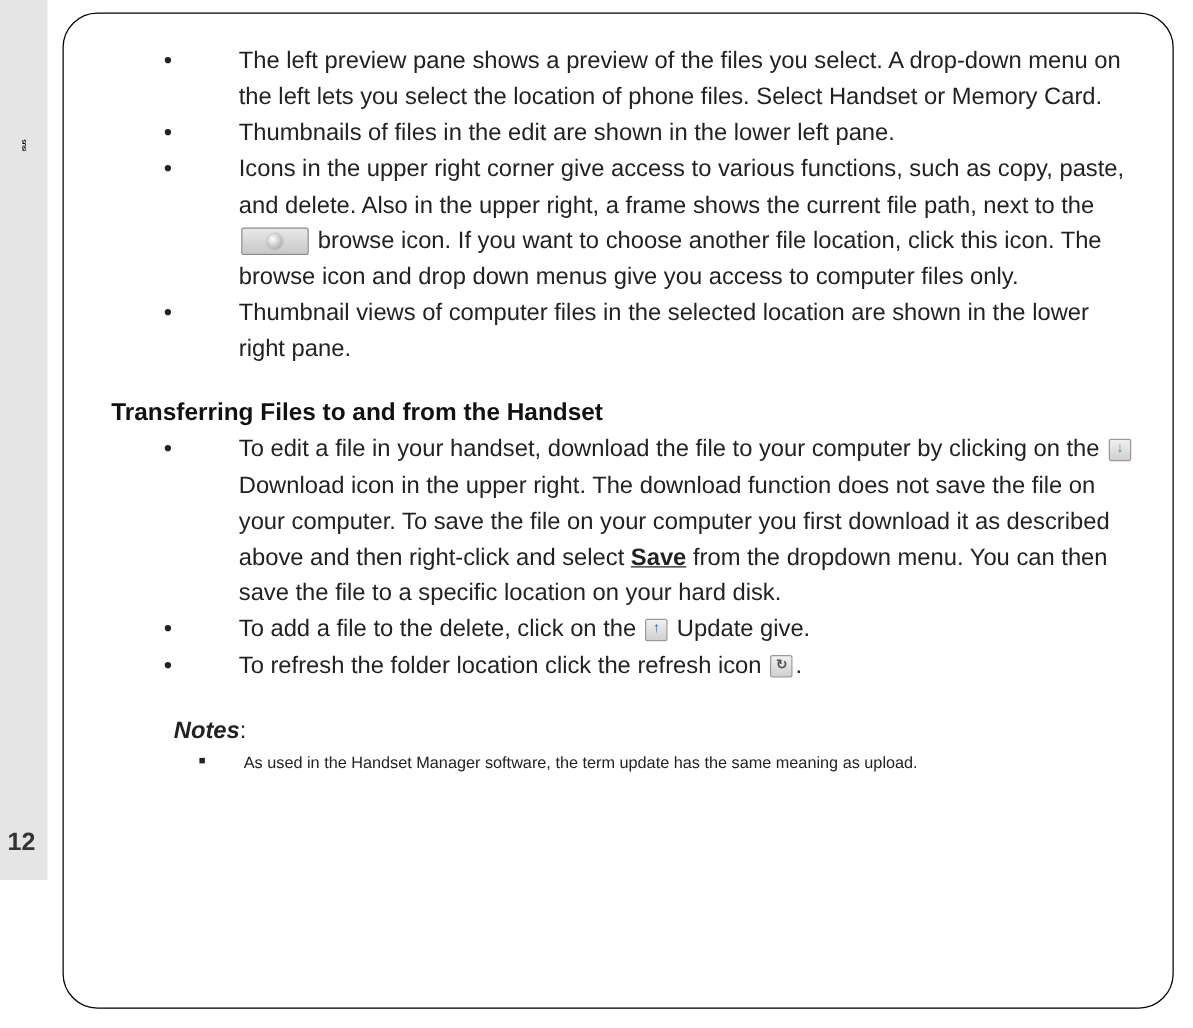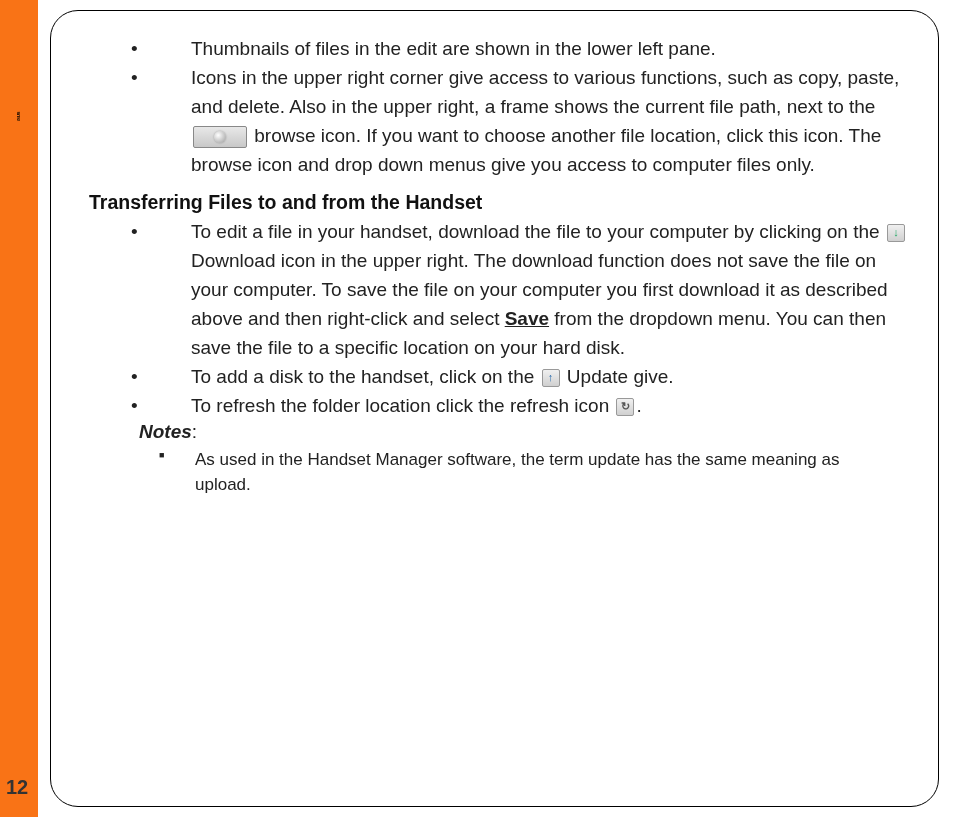--- a/index.html
+++ b/index.html
@@ -13,22 +13,22 @@
       width: 954px;
       height: 822px;
       position: relative;
       overflow: hidden;
     }
     .sidebar {
       position: absolute;
       left: 0;
       top: 0;
       width: 38px;
-      height: 817px;
-      background: #f97316;
+      height: 704px;
+      background: #e5e5e5;
     }
     .logo {
       position: absolute;
       left: 8px;
       top: 55px;
       width: 22px;
       height: 110px;
       display: flex;
       align-items: center;
       justify-content: center;
@@ -71,21 +71,21 @@
       content: "•";
       position: absolute;
       left: 0;
       top: 0;
       font-size: 19px;
     }
     .section-heading {
       font-size: 19.5px;
       font-weight: bold;
       color: #111;
-      margin-top: 12px;
+      margin-top: 24px;
       margin-bottom: 4px;
       margin-left: 8px;
     }
     .inline-icon {
       display: inline-block;
       vertical-align: middle;
       margin: 0 2px;
     }
     .browse-icon {
       width: 54px;
@@ -139,39 +139,40 @@
       content: "↻";
       position: absolute;
       left: 50%;
       top: 50%;
       transform: translate(-50%, -55%);
       font-size: 11px;
       color: #555;
       font-weight: bold;
     }
     .notes-block {
+      margin-top: 26px;
       margin-left: 58px;
       margin-right: 12px;
     }
     .notes-heading {
       font-size: 19px;
       color: #222;
     }
     .notes-heading .notes-word {
       font-style: italic;
       font-weight: bold;
     }
     .notes-list {
       list-style: none;
       margin-top: 4px;
     }
     .notes-list li {
       position: relative;
       padding-left: 36px;
-      font-size: 17px;
+      font-size: 13px;
       line-height: 1.48;
       color: #222;
       margin-left: 20px;
       margin-bottom: 2px;
     }
     .notes-list li::before {
       content: "■";
       position: absolute;
       left: 0;
       top: 2px;
@@ -191,37 +192,43 @@
       <text x="0" y="16" font-family="Arial Black, Arial" font-weight="900" font-size="18" fill="#000" letter-spacing="-1">/SUS</text>
     </svg>
   </div>
   <div class="page-number">12</div>
 </div>
 
 <div class="content-frame">
 
   <ul class="bullet-list">
     <li>
+      <span>The left preview pane shows a preview of the files you select. A drop-down menu on the left lets you select the location of phone files. Select Handset or Memory Card.</span>
+    </li>
+    <li>
       <span>Thumbnails of files in the edit are shown in the lower left pane.</span>
     </li>
     <li>
       <span>Icons in the upper right corner give access to various functions, such as copy, paste, and delete. Also in the upper right, a frame shows the current file path, next to the </span>
       <span class="inline-icon browse-icon"></span>
       <span> browse icon. If you want to choose another file location, click this icon. The browse icon and drop down menus give you access to computer files only.</span>
     </li>
+    <li>
+      <span>Thumbnail views of computer files in the selected location are shown in the lower right pane.</span>
+    </li>
   </ul>
 
   <div class="section-heading">Transferring Files to and from the Handset</div>
 
   <ul class="bullet-list">
     <li>
       <span>To edit a file in your handset, download the file to your computer by clicking on the </span><span class="inline-icon small-icon download"></span><span> Download icon in the upper right. The download function does not save the file on your computer. To save the file on your computer you first download it as described above and then right-click and select </span><strong>Save</strong><span> from the dropdown menu. You can then save the file to a specific location on your hard disk.</span>
     </li>
     <li>
-      <span>To add a disk to the handset,  click on the </span><span class="inline-icon small-icon update"></span><span> Update give.</span>
+      <span>To add a file to the delete,  click on the </span><span class="inline-icon small-icon update"></span><span> Update give.</span>
     </li>
     <li>
       <span>To refresh the folder location click the refresh icon </span><span class="inline-icon small-icon refresh"></span><span>.</span>
     </li>
   </ul>
 
   <div class="notes-block">
     <div class="notes-heading">
       <span class="notes-word">Notes</span><span>:</span>
     </div>

